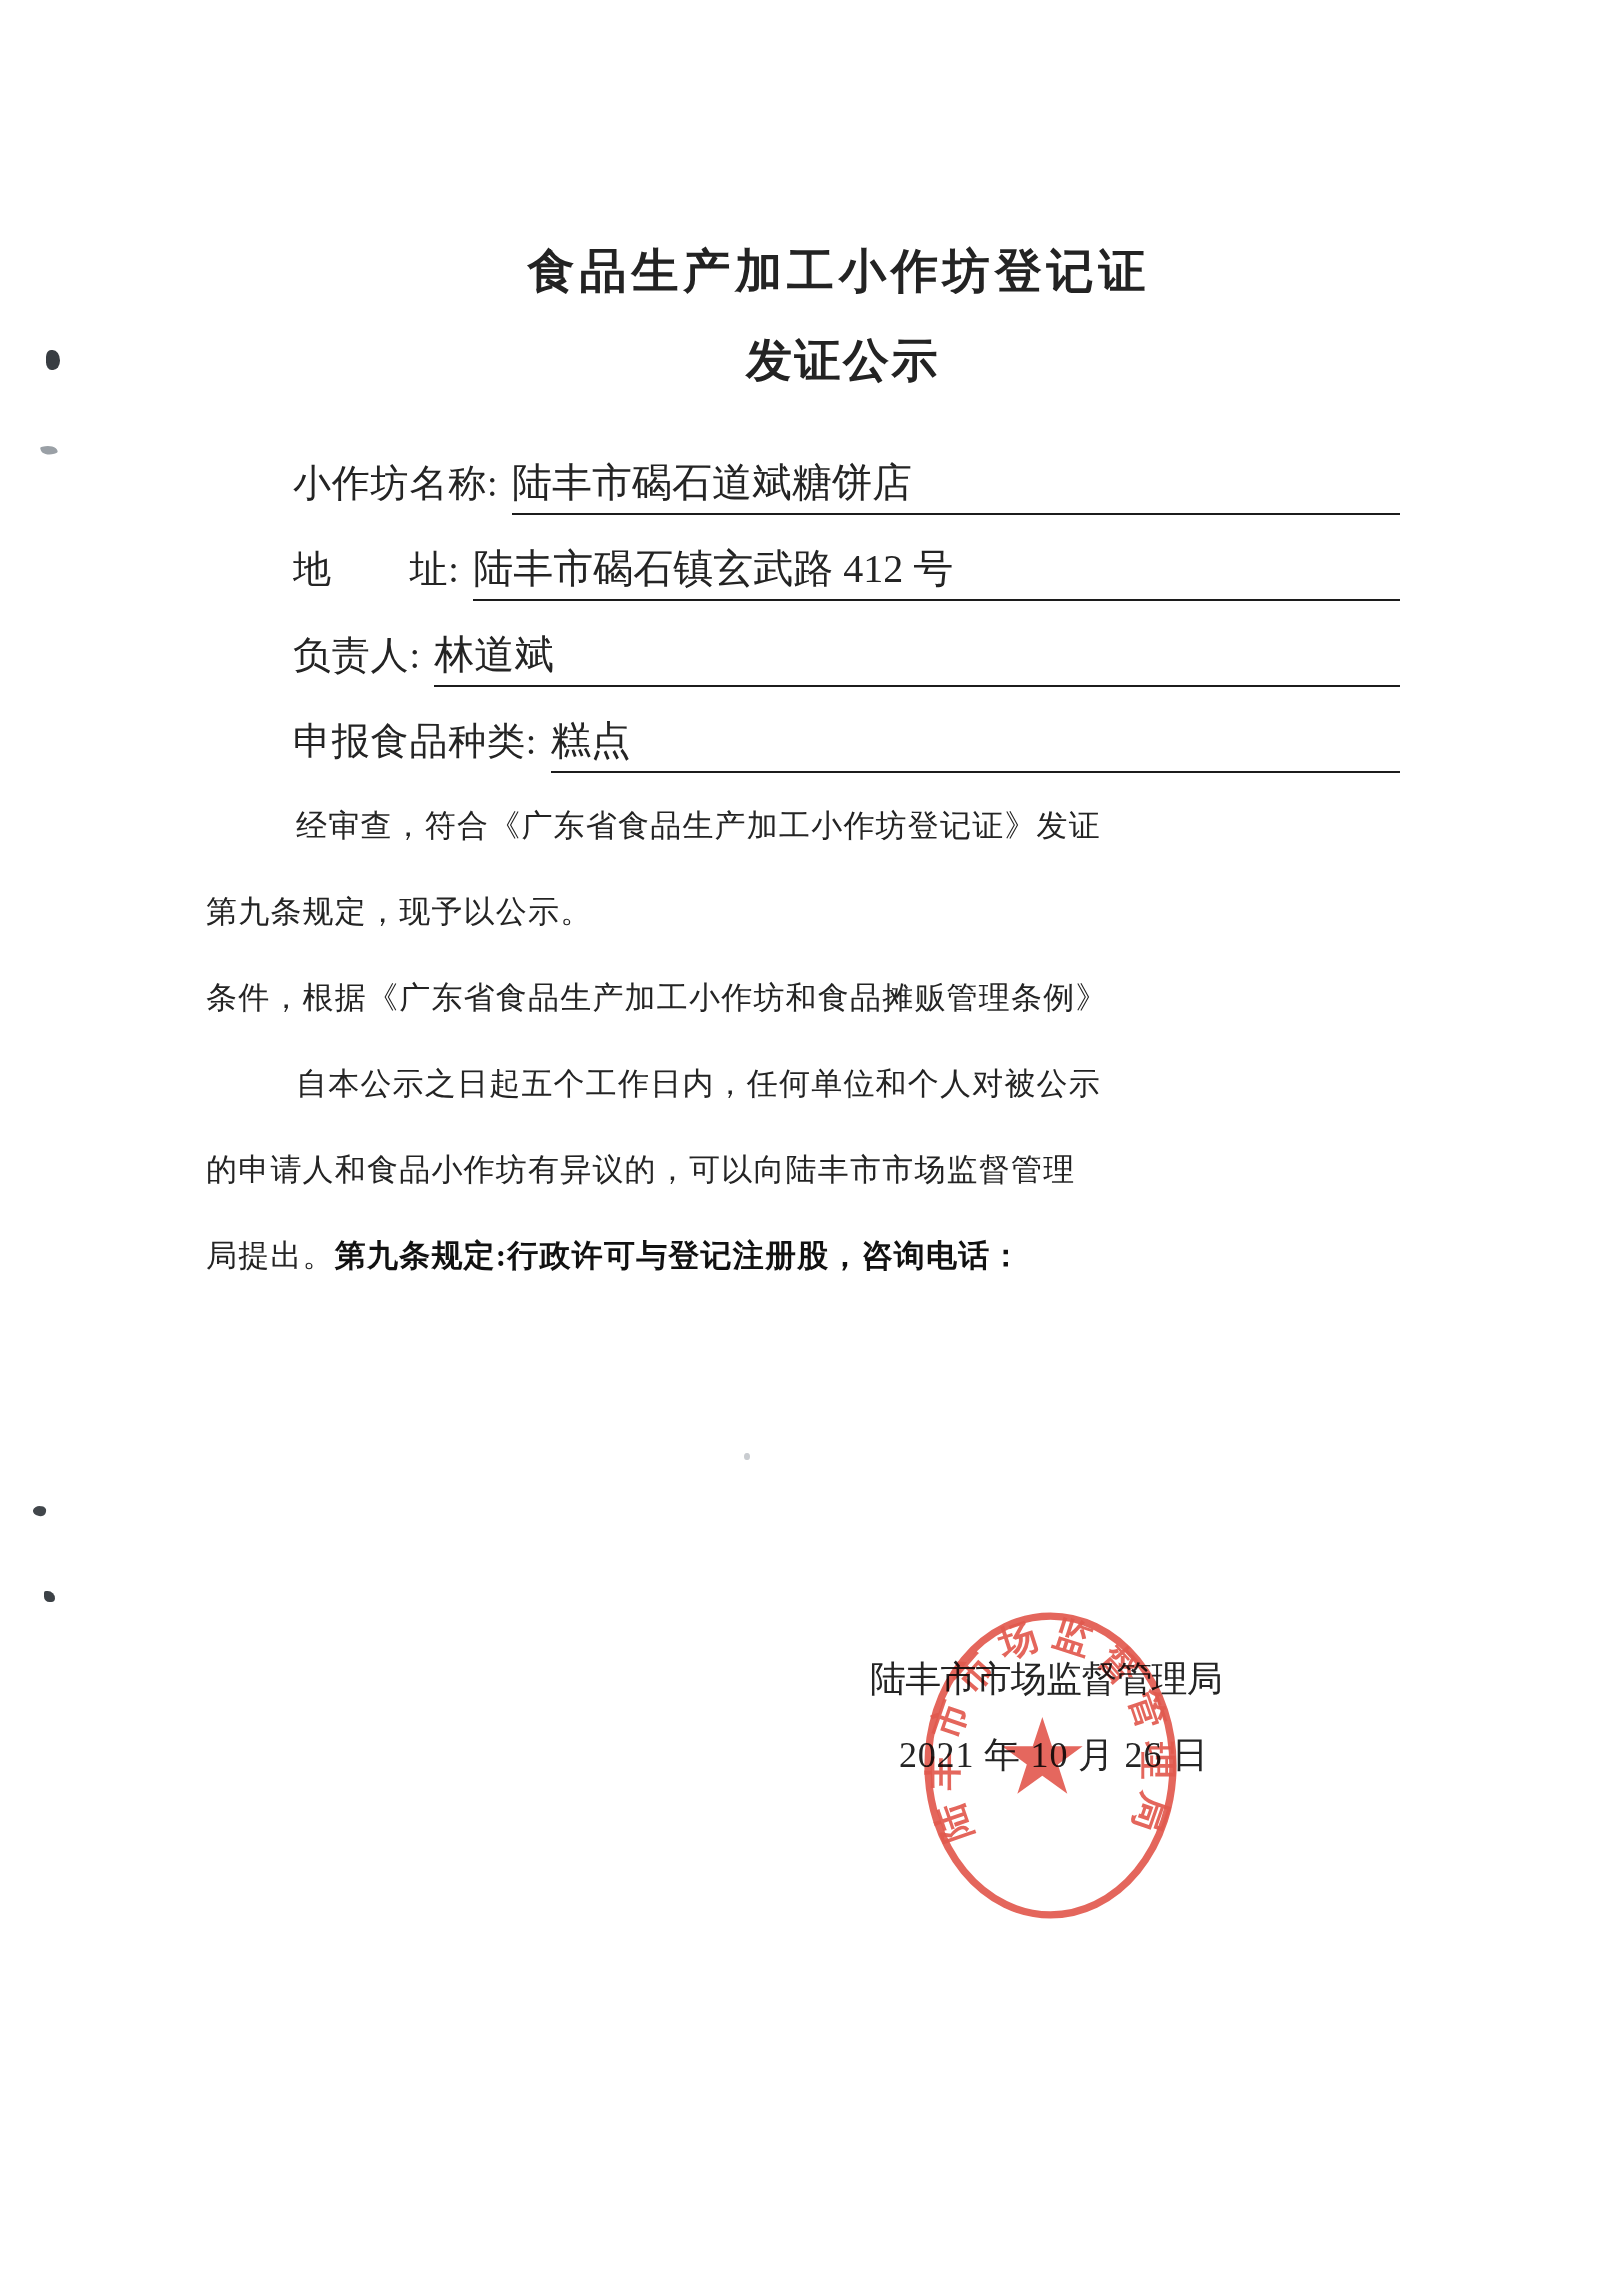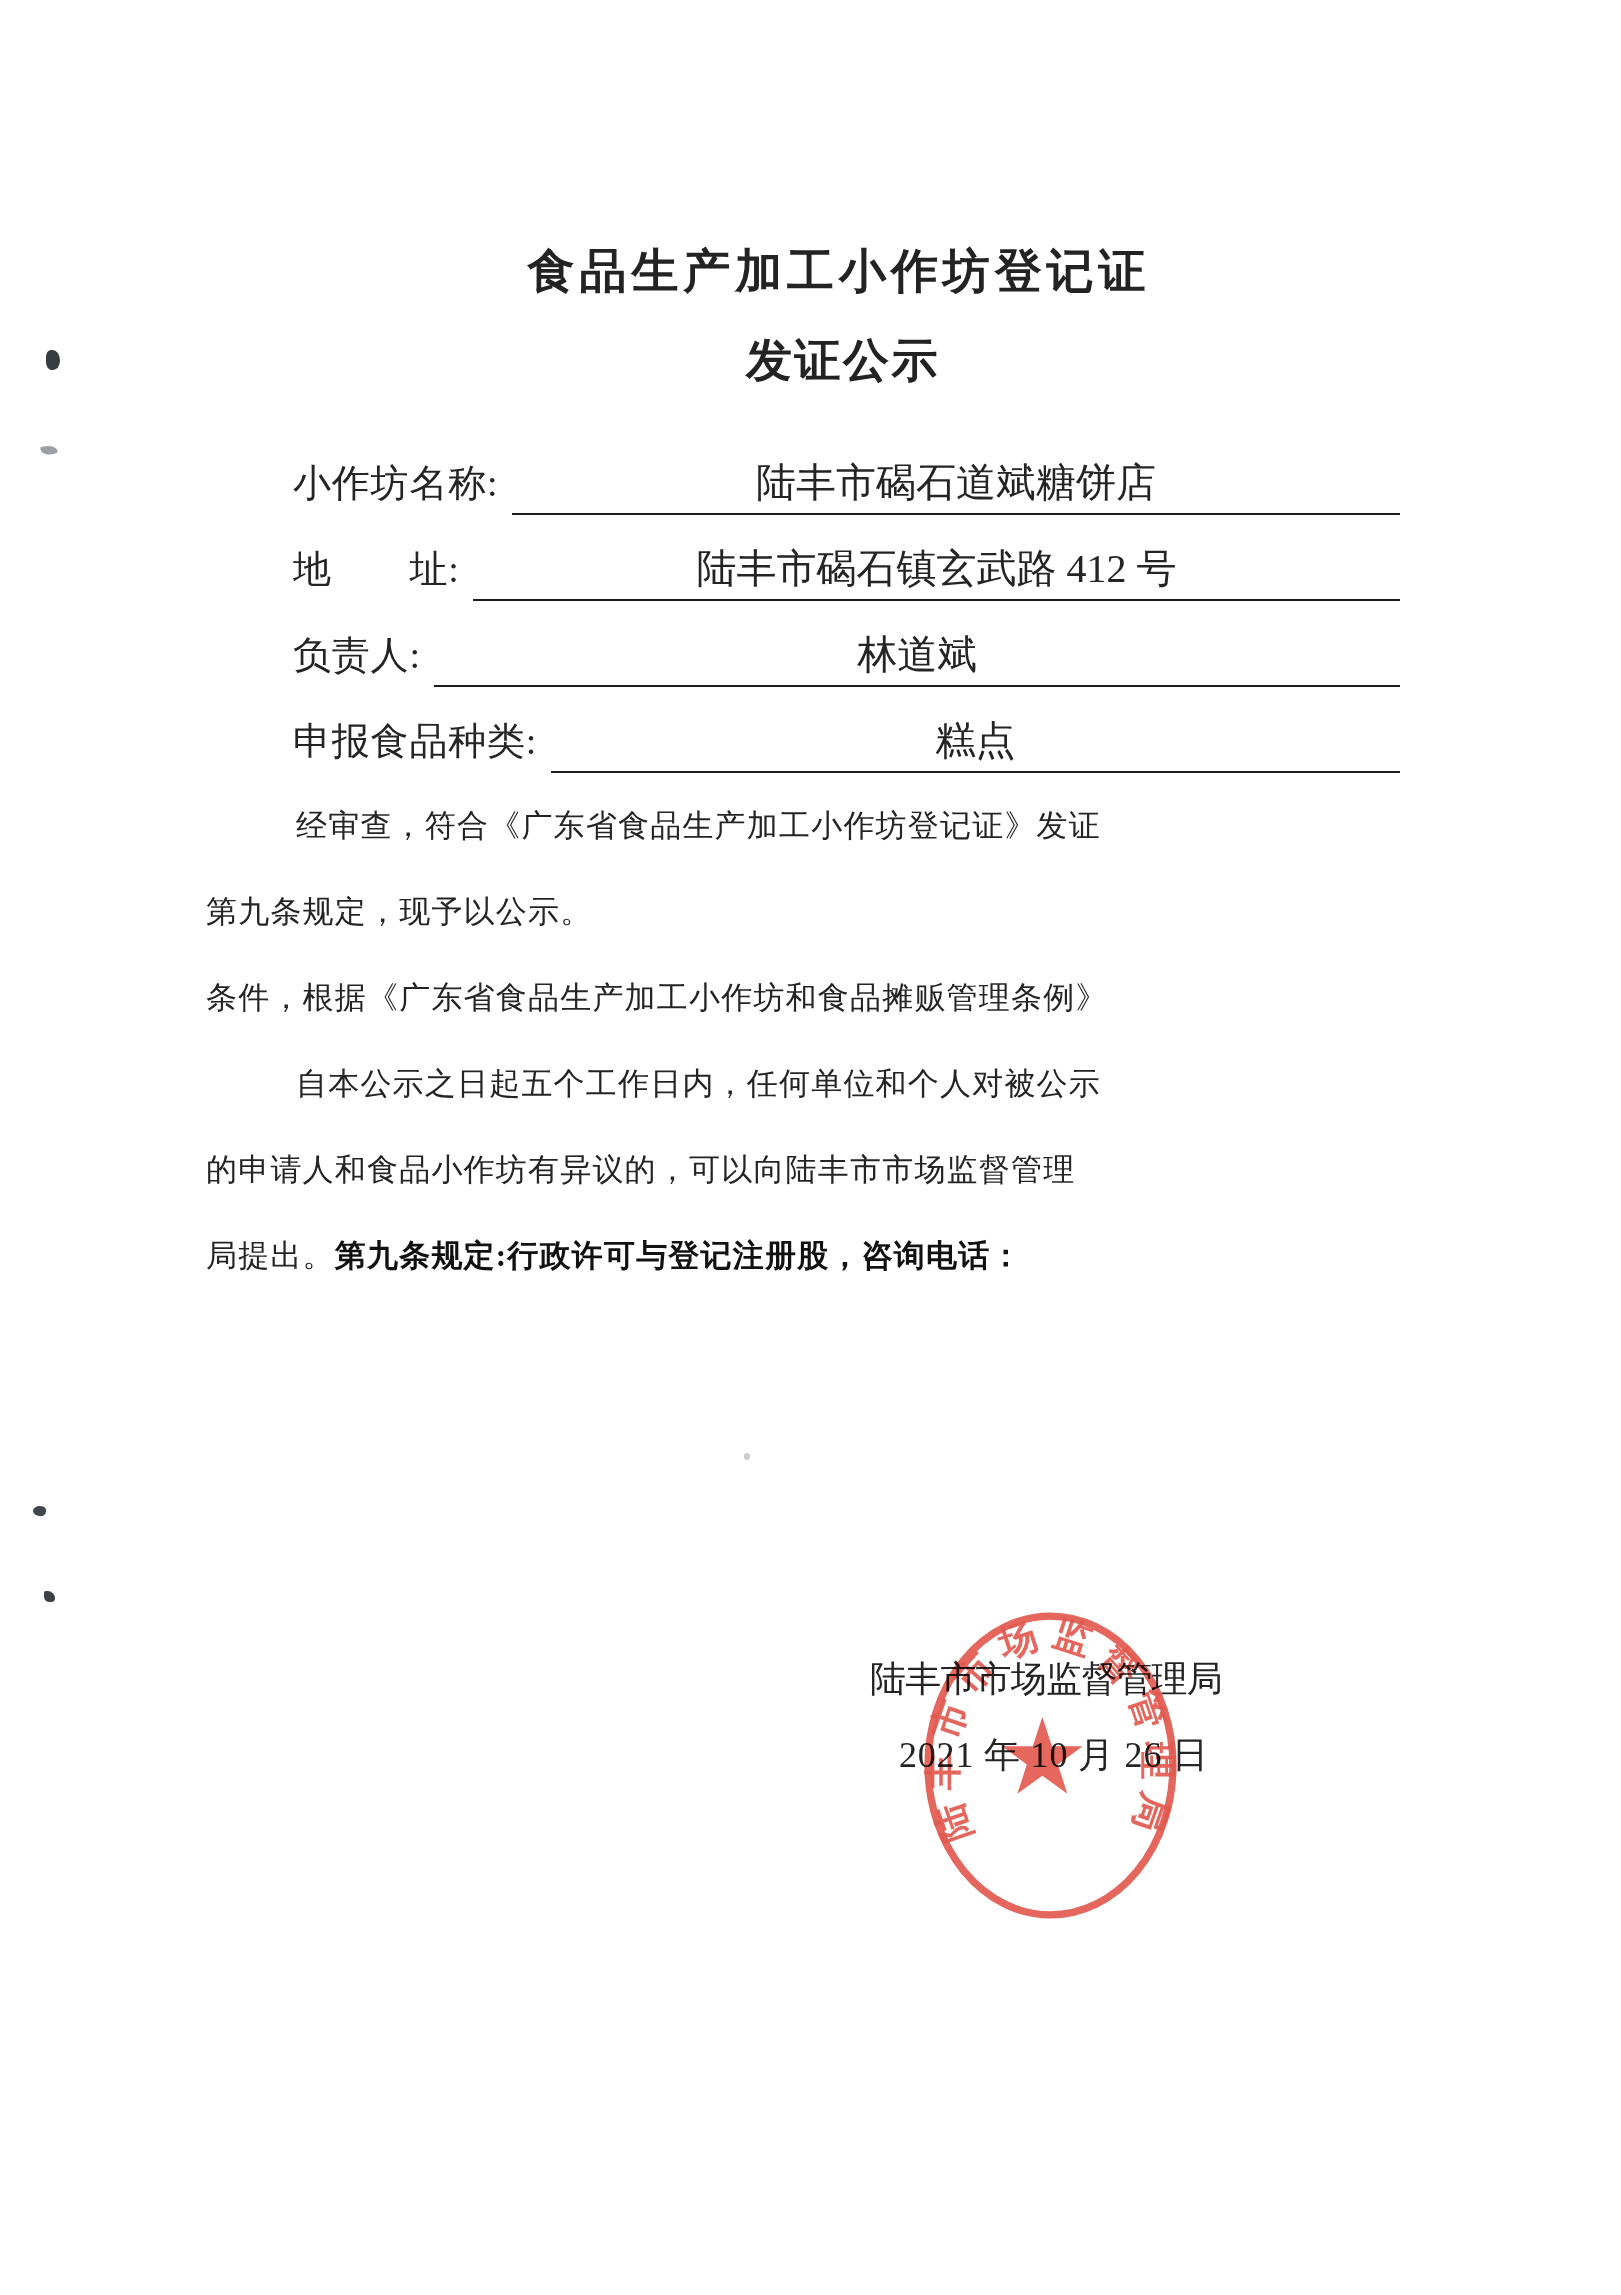--- a/index.html
+++ b/index.html
@@ -39,21 +39,20 @@
   .field-label{
     font-size:38px;
     letter-spacing:0.8px;
     white-space:pre;
     padding-bottom:6.5px;
     color:#242424;
   }
   .field-line{
     flex:1;
     border-bottom:2.5px solid #1c1c1c;
-    text-align:center;
     font-size:40px;
     padding-bottom:3.3px;
     margin-left:3.3px;
     white-space:nowrap;
     color:#242424;
   }
   .body-text{
     position:absolute;top:783px;left:206px;right:220px;
     font-size:31px;letter-spacing:1.2px;
     color:#242424;

